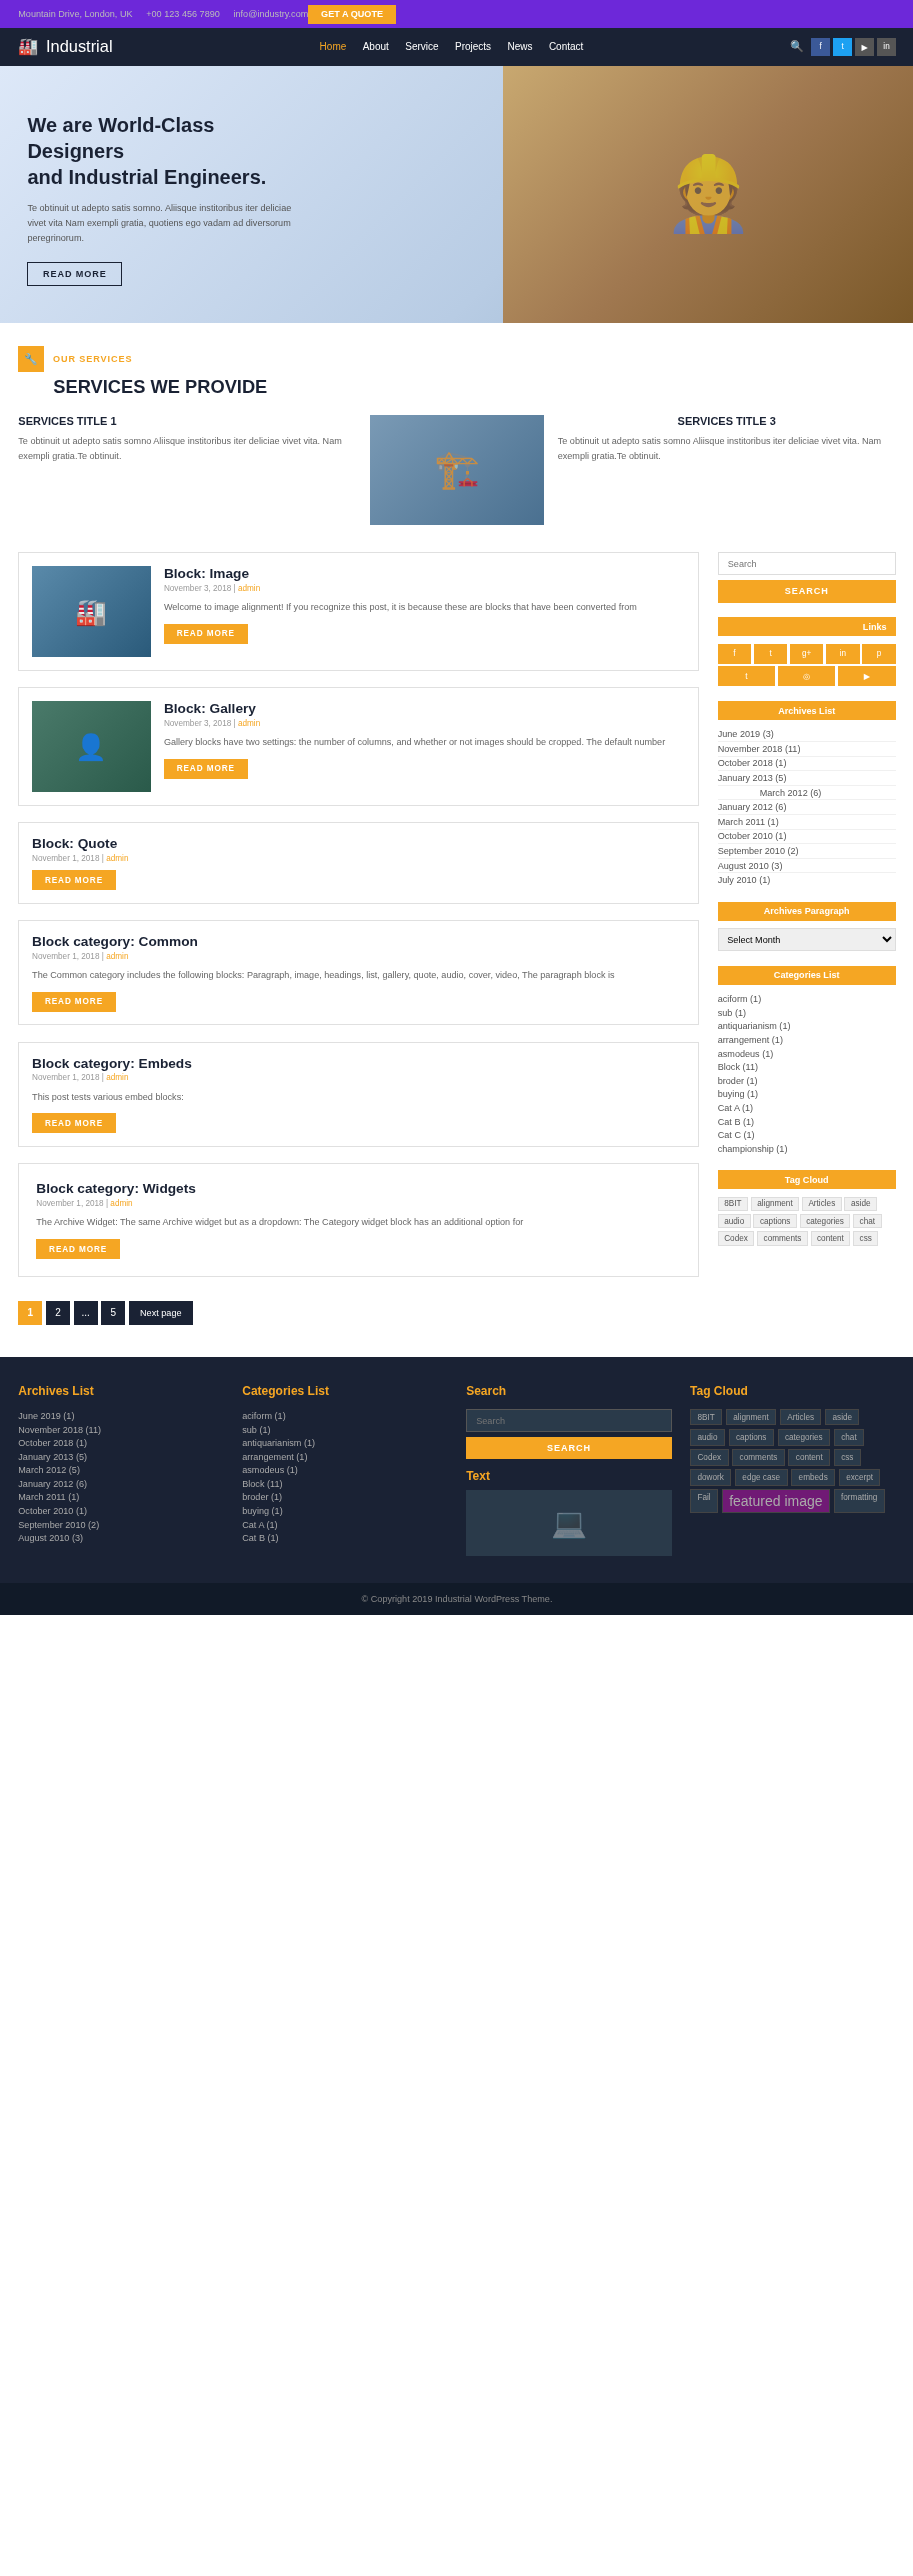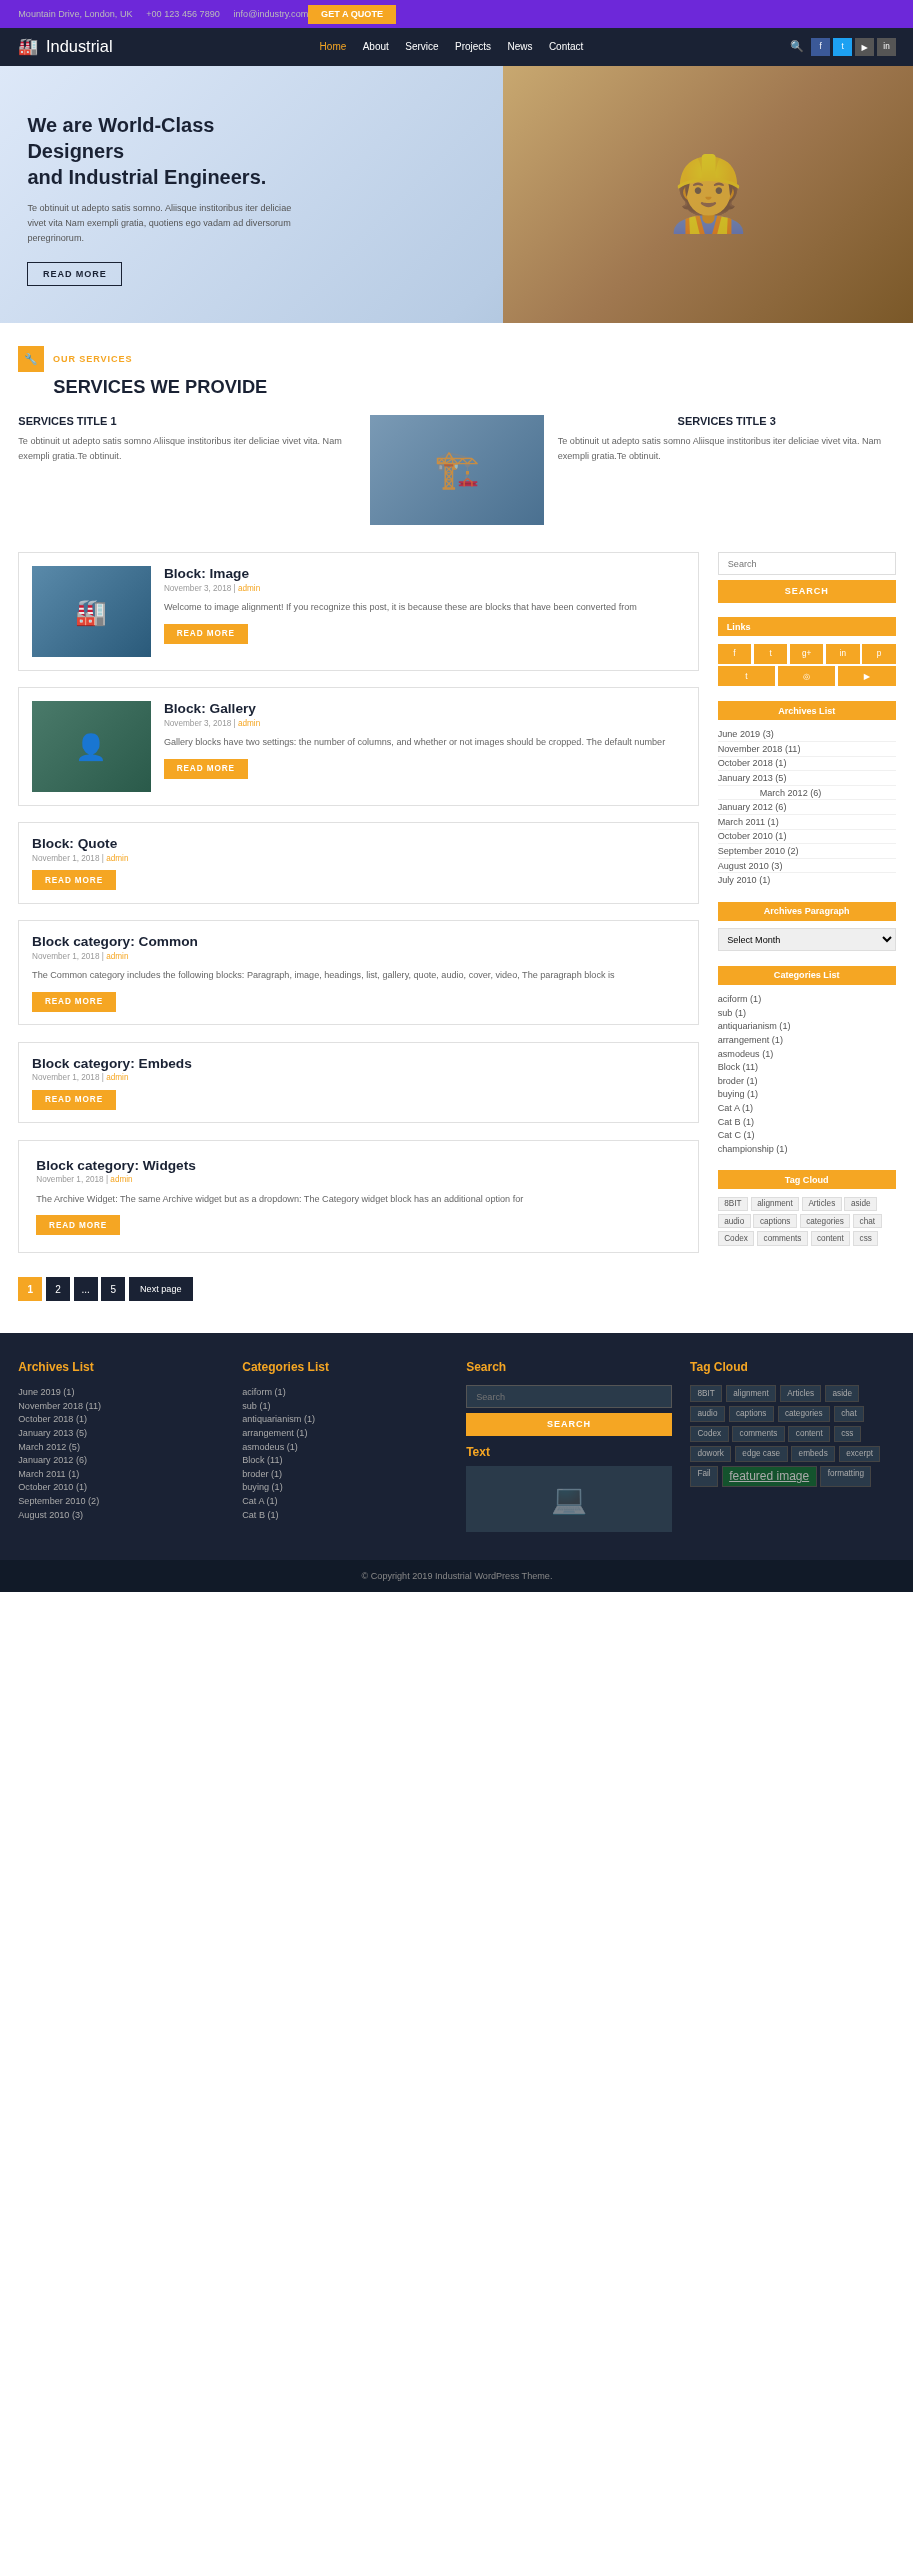--- a/index.html
+++ b/index.html
@@ -115,20 +115,21 @@
     <div style="border:0.9px solid #e0e0e0; margin-bottom:16.4px; padding:12.8px;">
       <h2 style="font-size:13.7px; font-weight:bold; color:#1a2234; margin-bottom:2.7px;">Block category: Common</h2>
       <div style="font-size:8.2px; color:#999; margin-bottom:7.3px;">November 1, 2018 | <a href="#" style="color:#f5a623; text-decoration:none;">admin</a></div>
       <p style="font-size:9.1px; color:#666; line-height:1.6; margin-bottom:9.1px;">The Common category includes the following blocks: Paragraph, image, headings, list, gallery, quote, audio, cover, video, The paragraph block is</p>
       <button style="background:#f5a623; color:#fff; border:none; padding:5.5px 12.8px; font-size:8.2px; font-weight:bold; cursor:pointer; letter-spacing:0.9px;">READ MORE</button>
     </div>
 
     <div style="border:0.9px solid #e0e0e0; margin-bottom:16.4px; padding:12.8px;">
       <h2 style="font-size:13.7px; font-weight:bold; color:#1a2234; margin-bottom:2.7px;">Block category: Embeds</h2>
       <div style="font-size:8.2px; color:#999; margin-bottom:7.3px;">November 1, 2018 | <a href="#" style="color:#f5a623; text-decoration:none;">admin</a></div>
+      <p style="font-size:9.1px; color:#666; line-height:1.6; margin-bottom:9.1px;">This post tests various embed blocks:</p>
       <button style="background:#f5a623; color:#fff; border:none; padding:5.5px 12.8px; font-size:8.2px; font-weight:bold; cursor:pointer; letter-spacing:0.9px;">READ MORE</button>
     </div>
 
     <div style="border:0.9px solid #e0e0e0; margin-bottom:16.4px; padding:17px;">
       <h2 style="font-size:13.7px; font-weight:bold; color:#1a2234; margin-bottom:2.7px;">Block category: Widgets</h2>
       <div style="font-size:8.2px; color:#999; margin-bottom:7.3px;">November 1, 2018 | <a href="#" style="color:#f5a623; text-decoration:none;">admin</a></div>
       <p style="font-size:9.1px; color:#666; line-height:1.6; margin-bottom:9.1px;">The Archive Widget: The same Archive widget but as a dropdown: The Category widget block has an additional option for</p>
       <button style="background:#f5a623; color:#fff; border:none; padding:5.5px 12.8px; font-size:8.2px; font-weight:bold; cursor:pointer; letter-spacing:0.9px;">READ MORE</button>
     </div>
 
@@ -142,21 +143,21 @@
   </div>
 
   <div style="width:178px; flex-shrink:0;">
 
     <div style="margin-bottom:14.6px;">
       <input style="border: 0.9px solid rgb(221, 221, 221); padding: 5.5px 9.1px; font-size: 9.1px; width: 100%; margin-bottom: 4.6px; outline: none;" placeholder="Search">
       <button style="background:#f5a623; color:#fff; border:none; padding:6.4px; font-size:9.1px; font-weight:bold; cursor:pointer; letter-spacing:0.9px; width:100%;">SEARCH</button>
     </div>
 
     <div style="margin-bottom:14.6px;">
-      <div style="background:#f5a623; color:#fff; padding:4.6px 9.1px; font-size:9.1px; font-weight:bold; text-align:left; margin-bottom:7.3px;">Links</div>
+      <div style="background:#f5a623; color:#fff; padding:4.6px 9.1px; font-size:9.1px; font-weight:bold; text-align:right; margin-bottom:7.3px;">Links</div>
       <div style="display:grid; grid-template-columns:repeat(5,1fr); gap:2.7px; margin-bottom:2.7px;">
         <span style="background:#f5a623; color:#fff; height:20px; display:flex; align-items:center; justify-content:center; font-size:8.2px; cursor:pointer;">f</span>
         <span style="background:#f5a623; color:#fff; height:20px; display:flex; align-items:center; justify-content:center; font-size:8.2px; cursor:pointer;">t</span>
         <span style="background:#f5a623; color:#fff; height:20px; display:flex; align-items:center; justify-content:center; font-size:8.2px; cursor:pointer;">g+</span>
         <span style="background:#f5a623; color:#fff; height:20px; display:flex; align-items:center; justify-content:center; font-size:8.2px; cursor:pointer;">in</span>
         <span style="background:#f5a623; color:#fff; height:20px; display:flex; align-items:center; justify-content:center; font-size:8.2px; cursor:pointer;">p</span>
       </div>
       <div style="display:grid; grid-template-columns:repeat(3,1fr); gap:2.7px;">
         <span style="background:#f5a623; color:#fff; height:20px; display:flex; align-items:center; justify-content:center; font-size:8.2px; cursor:pointer;">t</span>
         <span style="background:#f5a623; color:#fff; height:20px; display:flex; align-items:center; justify-content:center; font-size:8.2px; cursor:pointer;">◎</span>
@@ -284,21 +285,21 @@
       <span style="background:#2a3a4a; color:#aaa; padding:2.7px 6.4px; font-size:8.2px; cursor:pointer; border:0.9px solid #444;">chat</span>
       <span style="background:#2a3a4a; color:#aaa; padding:2.7px 6.4px; font-size:8.2px; cursor:pointer; border:0.9px solid #444;">Codex</span>
       <span style="background:#2a3a4a; color:#aaa; padding:2.7px 6.4px; font-size:8.2px; cursor:pointer; border:0.9px solid #444;">comments</span>
       <span style="background:#2a3a4a; color:#aaa; padding:2.7px 6.4px; font-size:8.2px; cursor:pointer; border:0.9px solid #444;">content</span>
       <span style="background:#2a3a4a; color:#aaa; padding:2.7px 6.4px; font-size:8.2px; cursor:pointer; border:0.9px solid #444;">css</span>
       <span style="background:#2a3a4a; color:#aaa; padding:2.7px 6.4px; font-size:8.2px; cursor:pointer; border:0.9px solid #444;">dowork</span>
       <span style="background:#2a3a4a; color:#aaa; padding:2.7px 6.4px; font-size:8.2px; cursor:pointer; border:0.9px solid #444;text-align:center;">edge case</span>
       <span style="background:#2a3a4a; color:#aaa; padding:2.7px 6.4px; font-size:8.2px; cursor:pointer; border:0.9px solid #444;">embeds</span>
       <span style="background:#2a3a4a; color:#aaa; padding:2.7px 6.4px; font-size:8.2px; cursor:pointer; border:0.9px solid #444;">excerpt</span>
       <span style="background:#2a3a4a; color:#aaa; padding:2.7px 6.4px; font-size:8.2px; cursor:pointer; border:0.9px solid #444;">Fail</span>
-      <span style="background:#14532d; color:#aaa; padding:2.7px 6.4px; font-size:12px; cursor:pointer; border:0.9px solid #444;text-decoration:underline;">featured image</span>
+      <span style="background:#701a75; color:#aaa; padding:2.7px 6.4px; font-size:14px; cursor:pointer; border:0.9px solid #444;">featured image</span>
       <span style="background:#2a3a4a; color:#aaa; padding:2.7px 6.4px; font-size:8.2px; cursor:pointer; border:0.9px solid #444;">formatting</span>
     </div>
   </div>
 
 </div>
 
 <div style="background:#111a28; color:#888; text-align:center; padding:11px; font-size:9.1px;">
   <span>© Copyright 2019 Industrial WordPress Theme.</span>
 </div>
 

